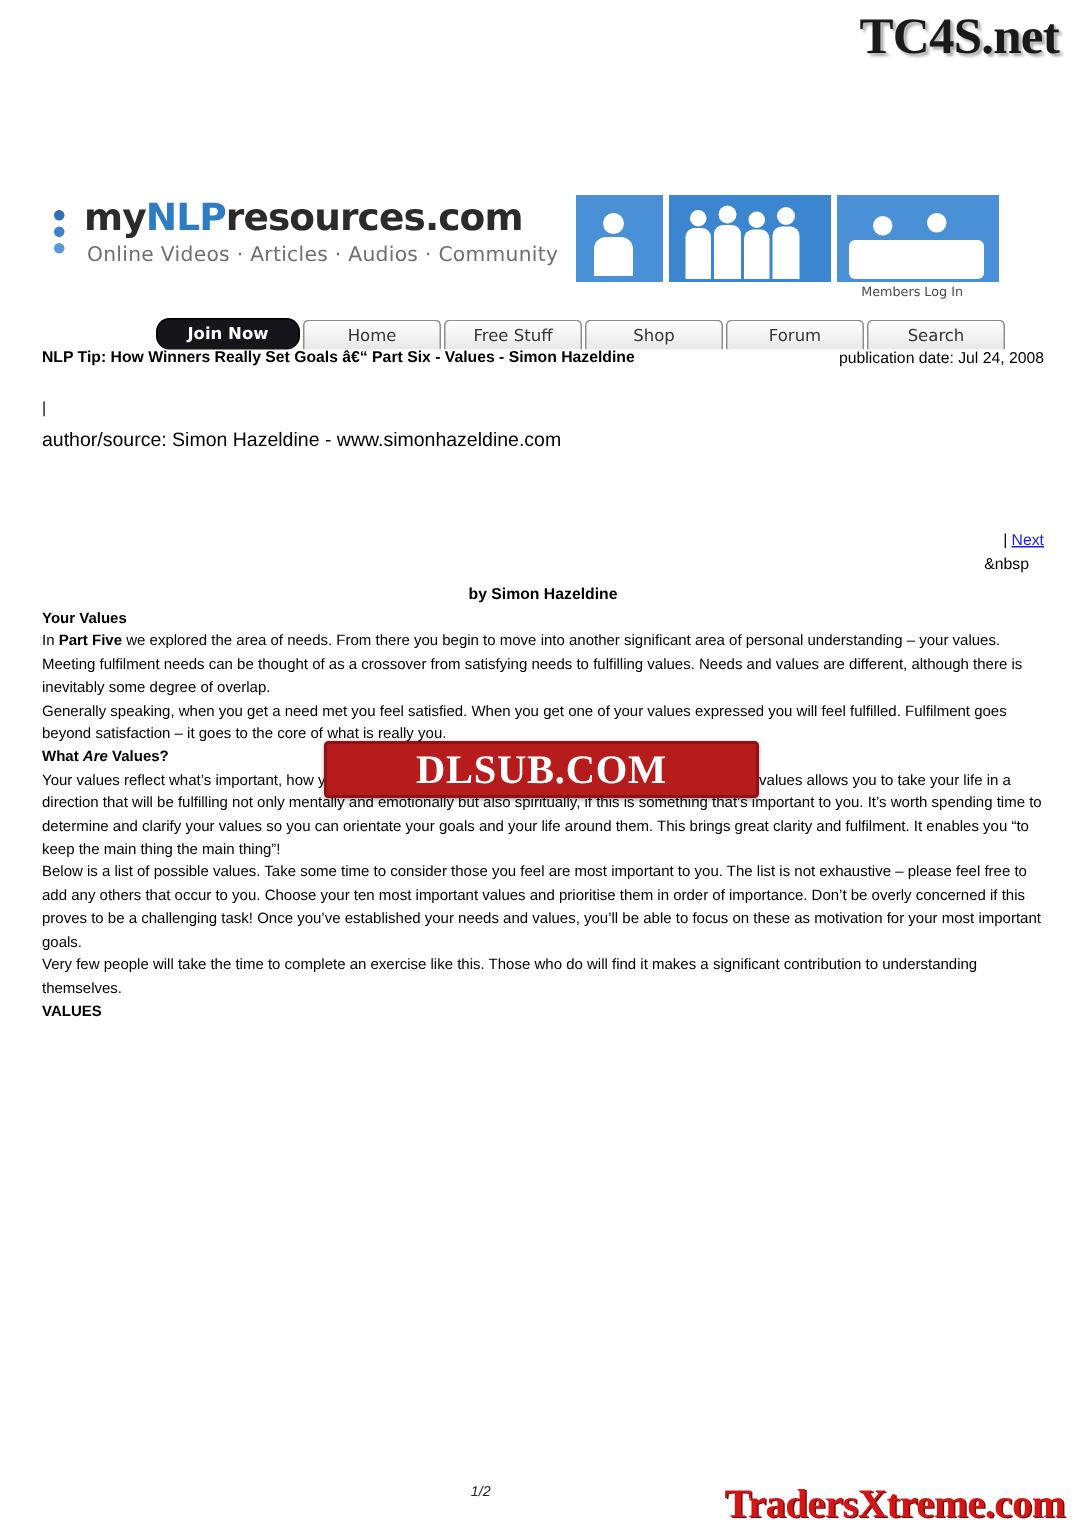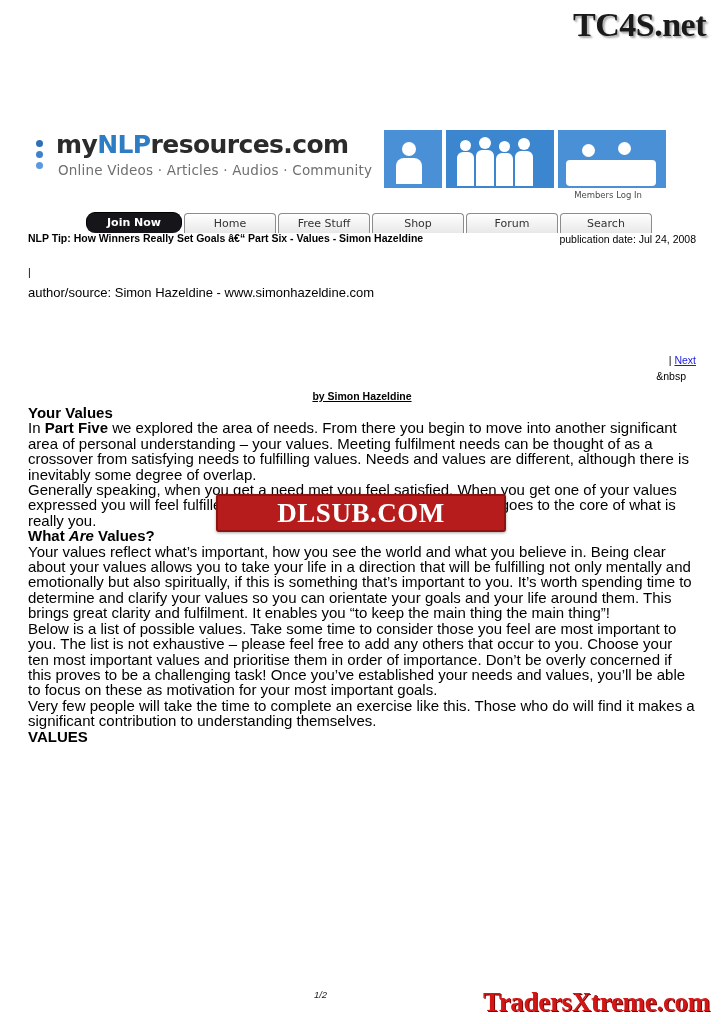--- a/index.html
+++ b/index.html
@@ -98,21 +98,21 @@
     right: -2px;
     top: 60px;
     font-family: "DejaVu Sans", sans-serif;
     font-size: 8.5px;
     color: #4a4a4a;
   }
 
   
   .nav {
     position: absolute;
-    left: 6px;
+    left: 24px;
     top: 82px;
     display: flex;
     align-items: flex-end;
     gap: 2px;
     padding-left: 48px;
   }
   .nav-tab {
     width: 92px;
     height: 20px;
     border: 1px solid #8c8c8c;
@@ -192,28 +192,27 @@
 
   
   .byline {
     position: absolute;
     top: 390px;
     left: 0;
     width: 724px;
     text-align: center;
     font-size: 10.5px;
     font-weight: bold;
-    text-decoration: underline;
   }
   .content {
     position: absolute;
     top: 405px;
     left: 28px;
     width: 668px;
-    font-size: 15px;
+    font-size: 10px;
     line-height: 15.4px;
   }
   .content p { margin: 0 0 0 0; }
   .content p.gap { margin-top: 0; }
   .content b { font-weight: bold; }
   .content i { font-style: italic; }
   .h-sub { font-weight: bold; }
 
   
   .wm-center {

